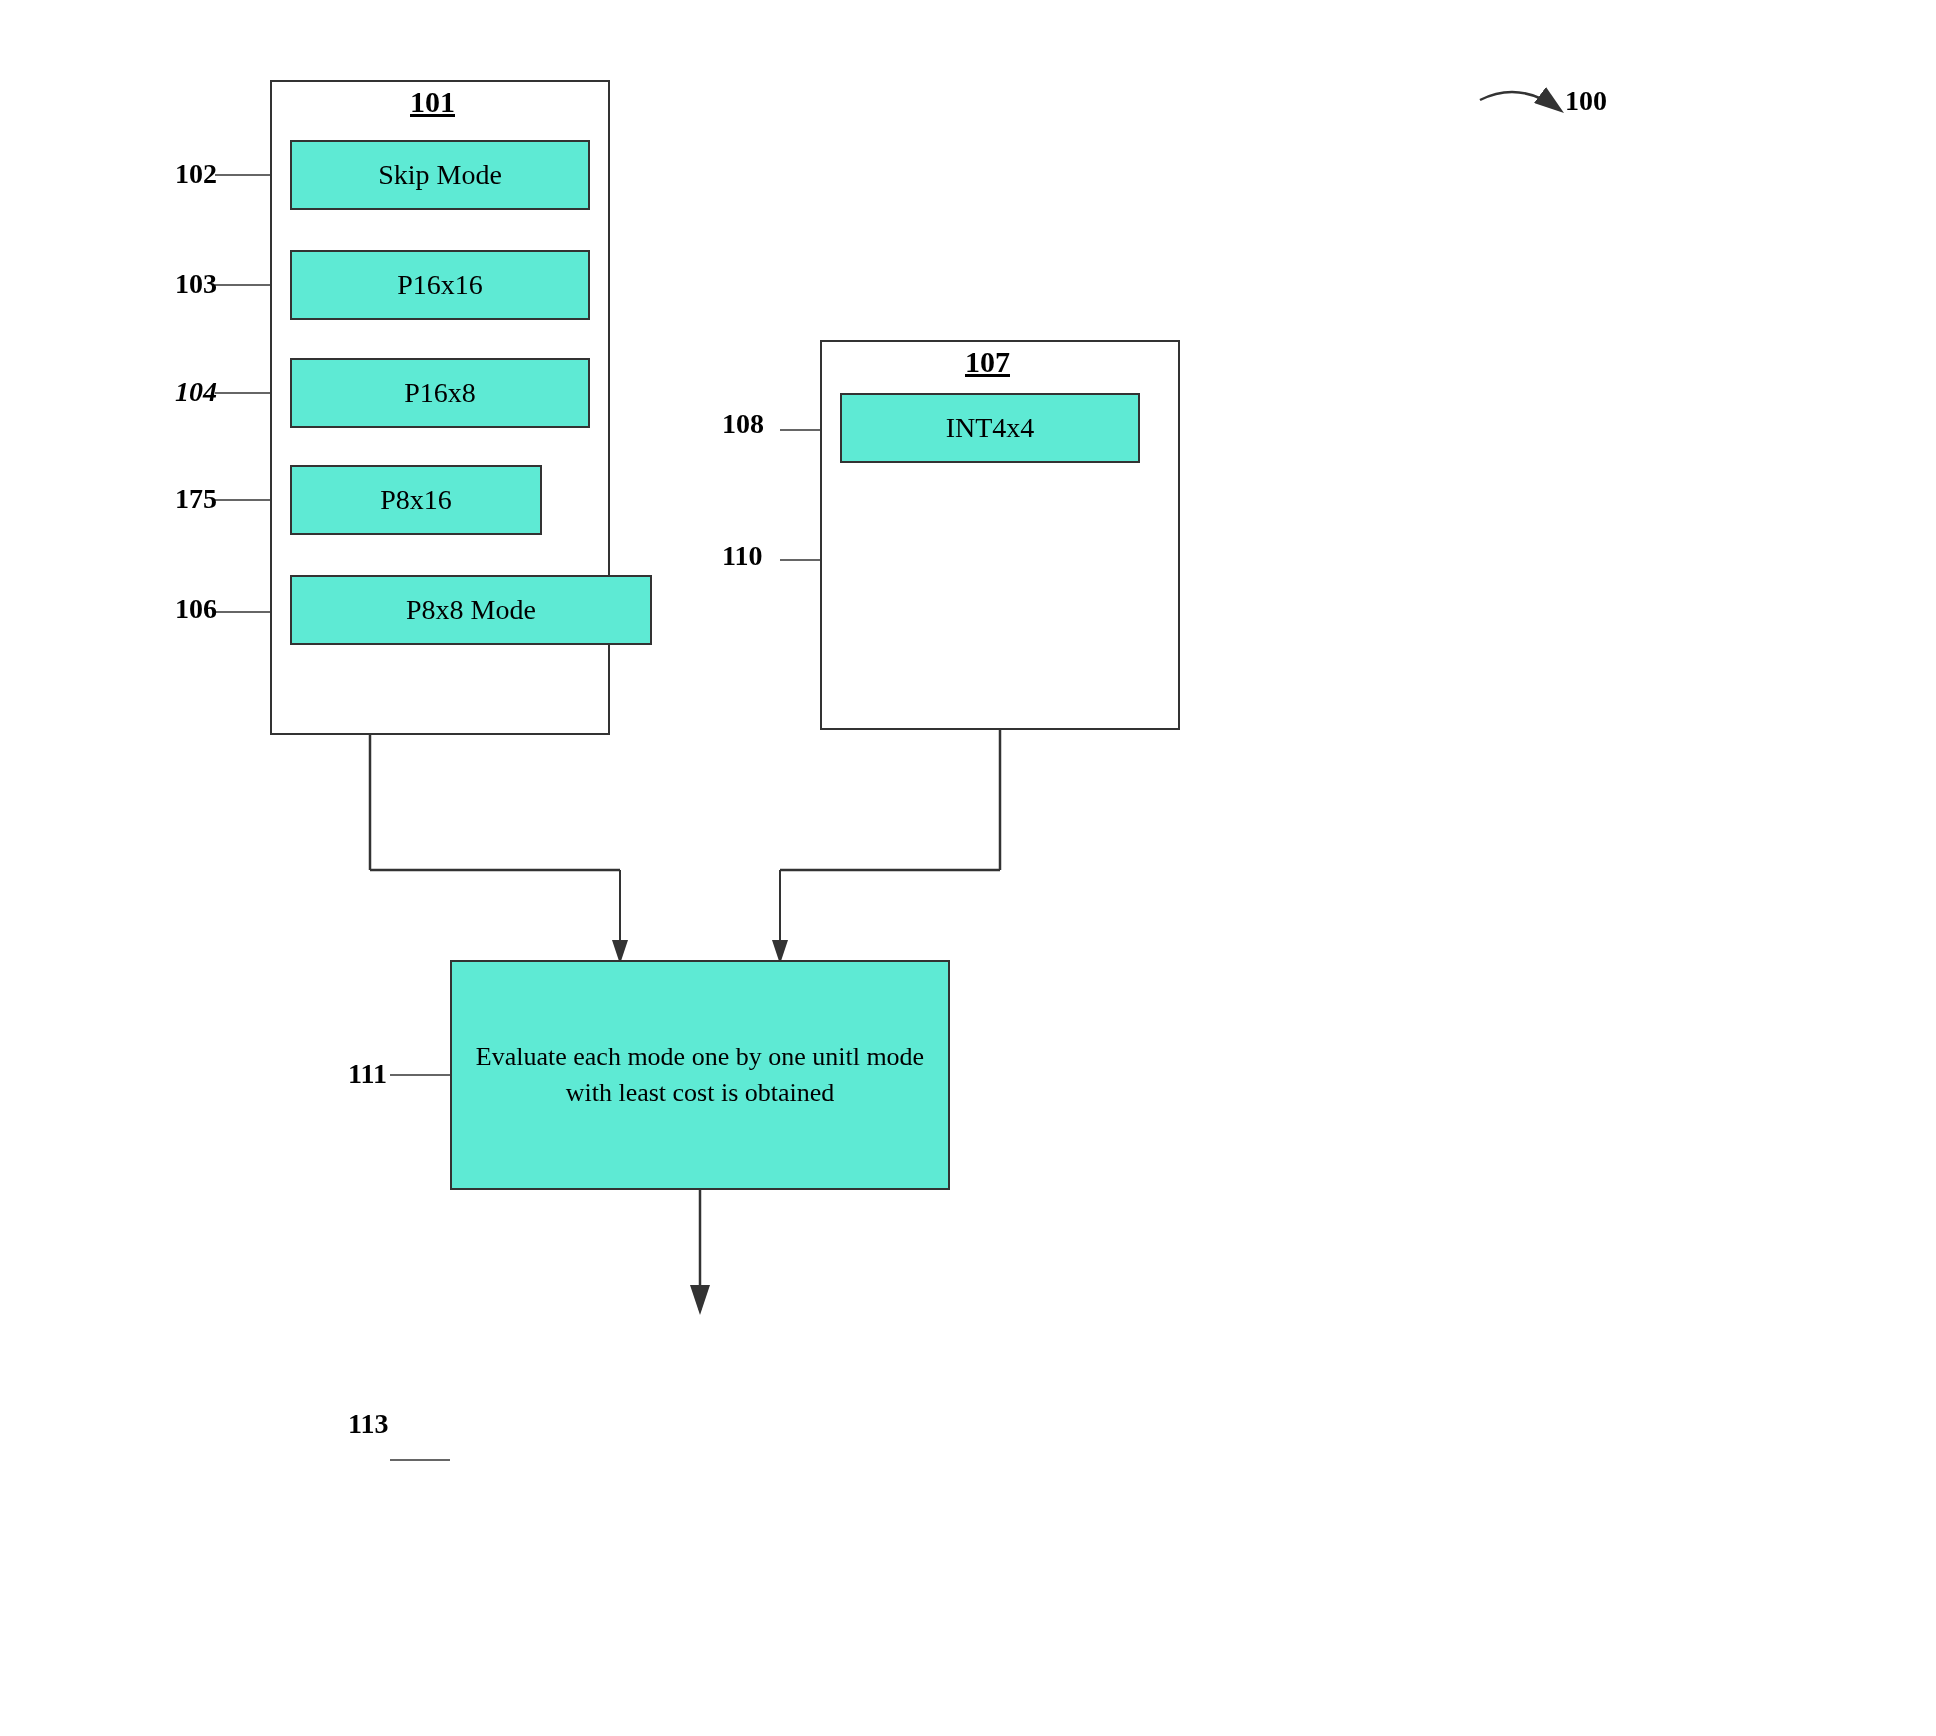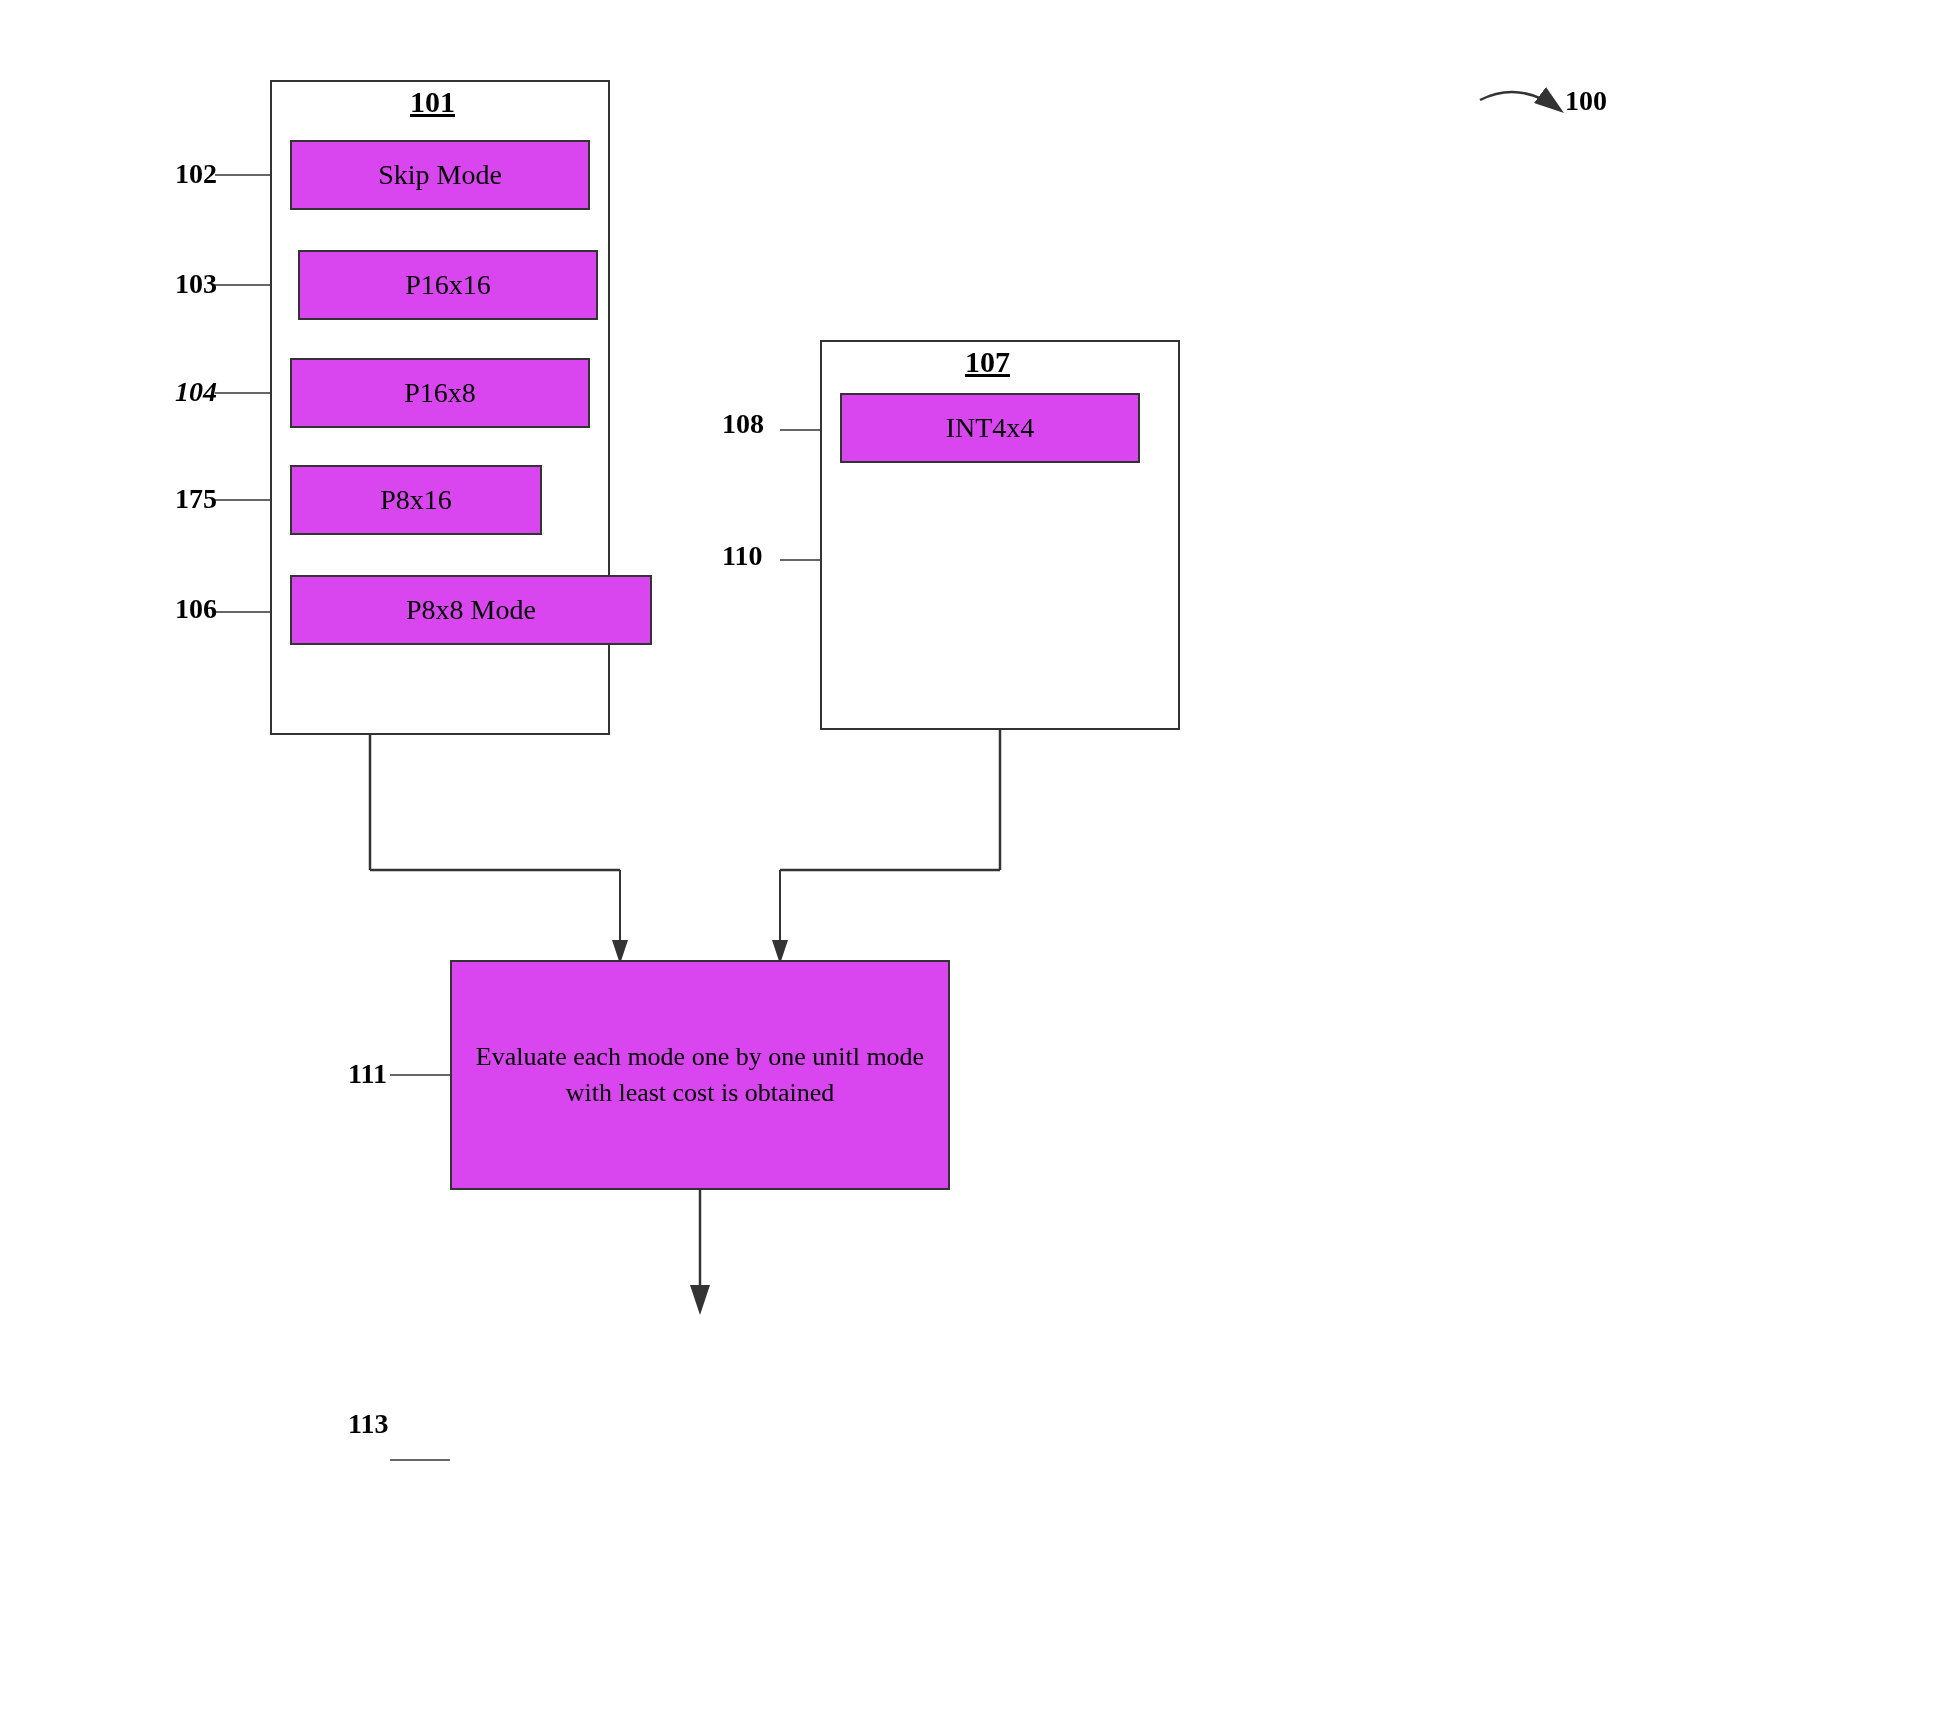--- a/index.html
+++ b/index.html
@@ -25,21 +25,21 @@
       position: absolute;
       font-size: 28px;
       font-weight: bold;
       font-family: 'Times New Roman', Times, serif;
     }
 
     
     .box {
       position: absolute;
       border: 2px solid #333;
-      background: #d946ef;
+      background: #5eead4;
       display: flex;
       align-items: center;
       justify-content: center;
       font-size: 28px;
       font-family: 'Times New Roman', Times, serif;
       text-align: center;
     }
 
     .box-title {
       position: absolute;
@@ -116,21 +116,21 @@
   <div class="outer-box" style="left:270px; top:80px; width:340px; height:655px;">
   </div>
 
   <div class="box-title" style="left:410px; top:85px;">101</div>
 
   <div class="box" style="left:290px; top:140px; width:300px; height:70px;">
     <span>Skip Mode</span>
   </div>
   <div class="ref-label" style="left:175px; top:158px;">102</div>
 
-  <div class="box" style="left:290px; top:250px; width:300px; height:70px;margin-left:8px;">
+  <div class="box" style="left:290px; top:250px; width:300px; height:70px;">
     <span>P16x16</span>
   </div>
   <div class="ref-label" style="left:175px; top:268px;">103</div>
 
   <div class="box" style="left:290px; top:358px; width:300px; height:70px;">
     <span>P16x8</span>
   </div>
   <div class="ref-label" style="left:175px; top:376px;font-style:italic;">104</div>
 
   <div class="box" style="left:290px; top:465px; width:252px; height:70px;">

